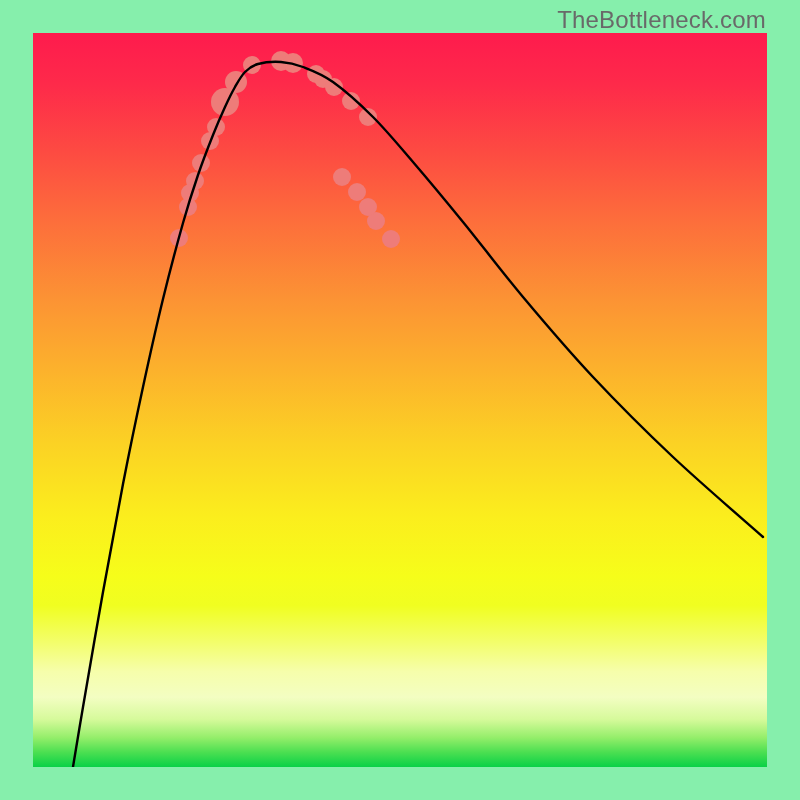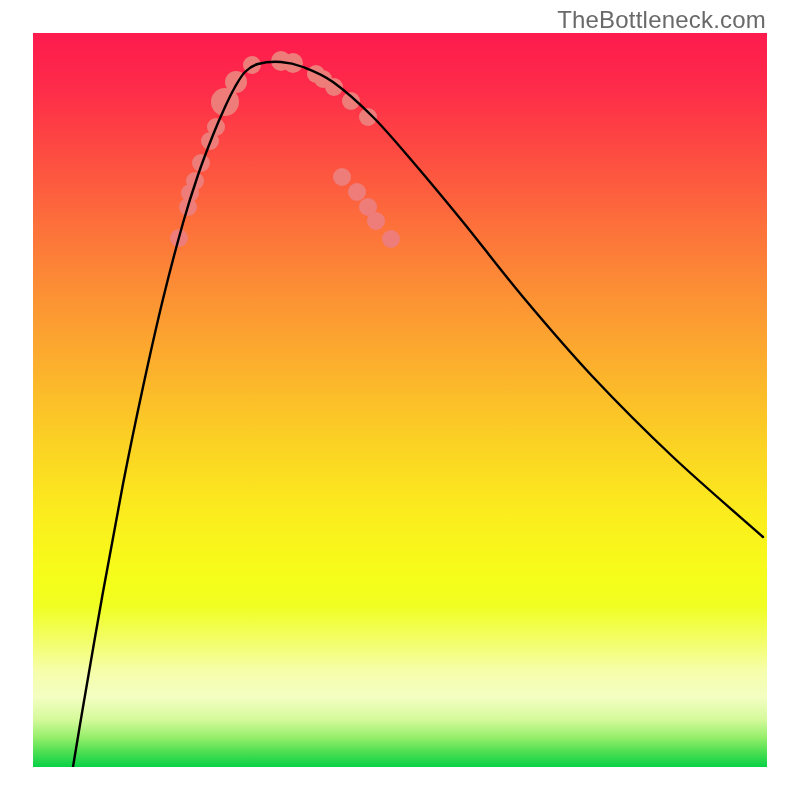--- a/index.html
+++ b/index.html
@@ -7,21 +7,21 @@
     padding: 0;
     width: 800px;
     height: 800px;
     background: #000;
     overflow: hidden;
   }
   .stage {
     position: relative;
     width: 800px;
     height: 800px;
-    background: #ffffff;
+    background: #86efac;
   }
   .plot-area {
     position: absolute;
     left: 33px;
     top: 33px;
     width: 734px;
     height: 734px;
     overflow: hidden;
   }
   .gradient-bg {

